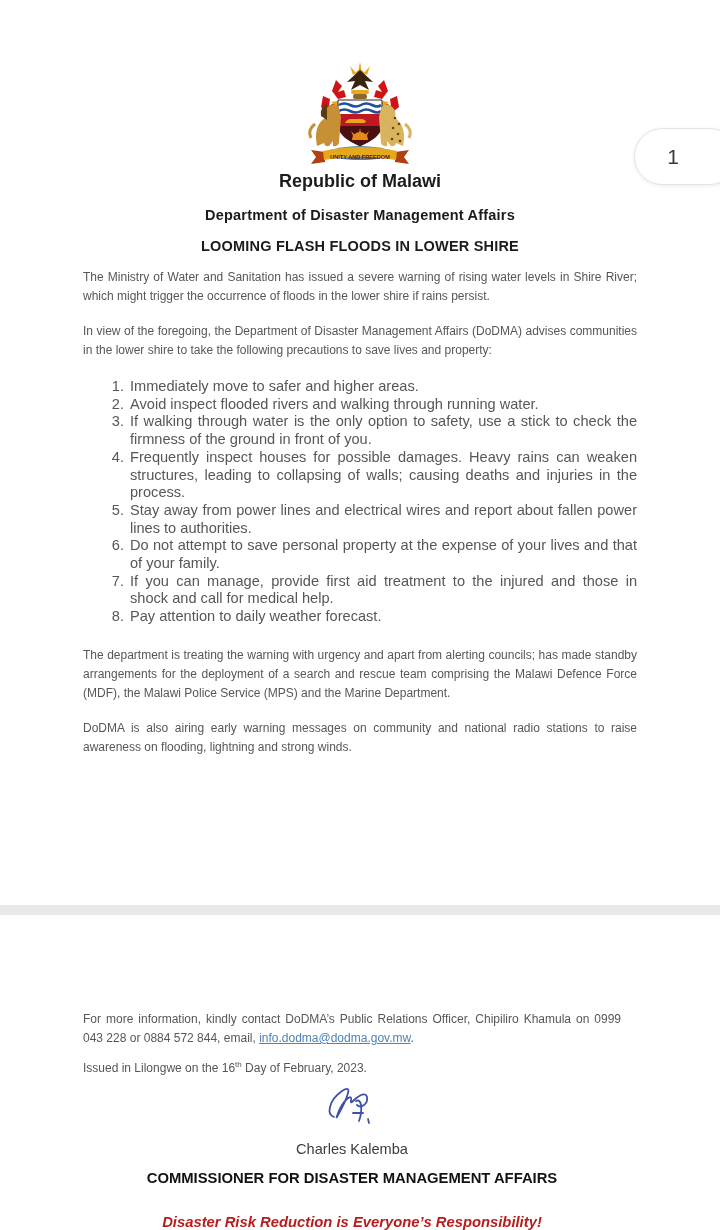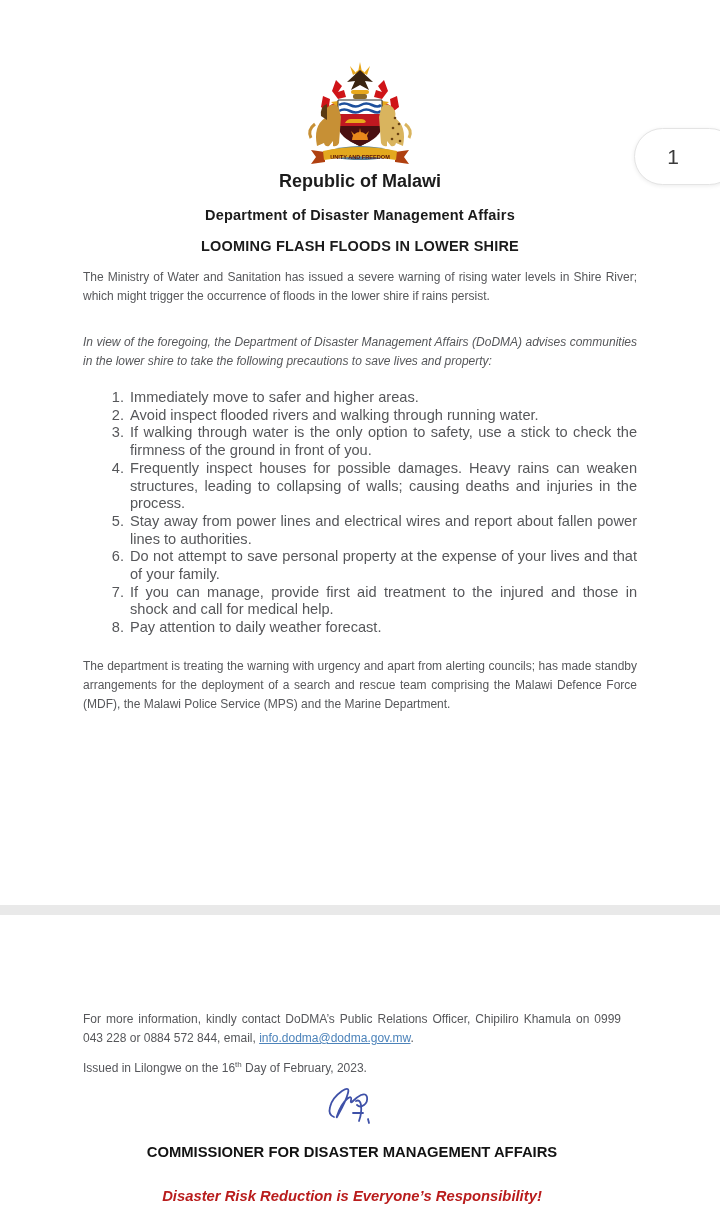--- a/index.html
+++ b/index.html
@@ -22,21 +22,21 @@
     margin-top: 15px;
     font-size: 14.5px; font-weight: bold; color: #1b1b1b;
     letter-spacing: 0.2px;
   }
   .para {
     font-size: 12px; line-height: 19px;
     text-align: justify;
     color: #56575a;
   }
   .para1 { margin-top: 14px; }
-  .para2 { margin-top: 27px; font-style: italic; }
+  .para2 { margin-top: 16px; }
   .para3 { margin-top: 20px; }
   .para4 { margin-top: 16px; }
   ol.precautions {
     margin: 18px 0 0 0;
     padding: 0 0 0 45px;
     font-size: 14.6px; line-height: 17.7px;
     color: #56575a;
   }
   ol.precautions li {
     text-align: justify;
@@ -178,39 +178,41 @@
     <li>Avoid inspect flooded rivers and walking through running water.</li>
     <li>If walking through water is the only option to safety, use a stick to check the firmness of the ground in front of you.</li>
     <li>Frequently inspect houses for possible damages. Heavy rains can weaken structures, leading to collapsing of walls; causing deaths and injuries in the process.</li>
     <li>Stay away from power lines and electrical wires and report about fallen power lines to authorities.</li>
     <li>Do not attempt to save personal property at the expense of your lives and that of your family.</li>
     <li>If you can manage, provide first aid treatment to the injured and those in shock and call for medical help.</li>
     <li>Pay attention to daily weather forecast.</li>
   </ol>
 
   <p class="para para3">The department is treating the warning with urgency and apart from alerting councils; has made standby arrangements for the deployment of a search and rescue team comprising the Malawi Defence Force (MDF), the Malawi Police Service (MPS) and the Marine Department.</p>
+  <p class="para para4">DoDMA is also airing early warning messages on community and national radio stations to raise awareness on flooding, lightning and strong winds.</p>
 </div>
 
 <div class="page-separator"></div>
 
 <div class="page2">
   <p class="para contact"><span>For more information, kindly contact DoDMA’s Public Relations Officer, Chipiliro Khamula on 0999 043 228 or 0884 572 844, email, </span><a href="#">info.dodma@dodma.gov.mw</a><span>.</span></p>
 
   <div class="issued"><span>Issued in Lilongwe on the 16</span><sup>th</sup><span> Day of February, 2023.</span></div>
 
   <div class="signature-wrap">
     <svg width="80" height="52" viewBox="0 0 80 52">
       <g stroke="#3f51a8" stroke-width="1.8" fill="none" stroke-linecap="round">
         <path d="M22 38 q-6 -2 -4 -10 q2 -9 12 -16 q8 -5 6 2 q-2 8 -10 22 q-2 4 -1 1 q4 -12 10 -17 q5 -4 4 1 q-1 4 2 1 q4 -4 8 -6 q5 -2 6 2 q1 5 -3 8 q-4 3 -7 0"></path>
         <path d="M44 22 q4 -2 5 4 q1 8 -2 16"></path>
         <path d="M41 34 l10 0"></path>
         <path d="M56 40 l1 4"></path>
       </g>
     </svg>
   </div>
 
+  <div class="signatory-name center">Charles Kalemba</div>
   <div class="signatory-title center">COMMISSIONER FOR DISASTER MANAGEMENT AFFAIRS</div>
   <div class="slogan center">Disaster Risk Reduction is Everyone’s Responsibility!</div>
 </div>
 
 <div class="page-pill">
   <span>1</span>
 </div>
 
 </body></html>

